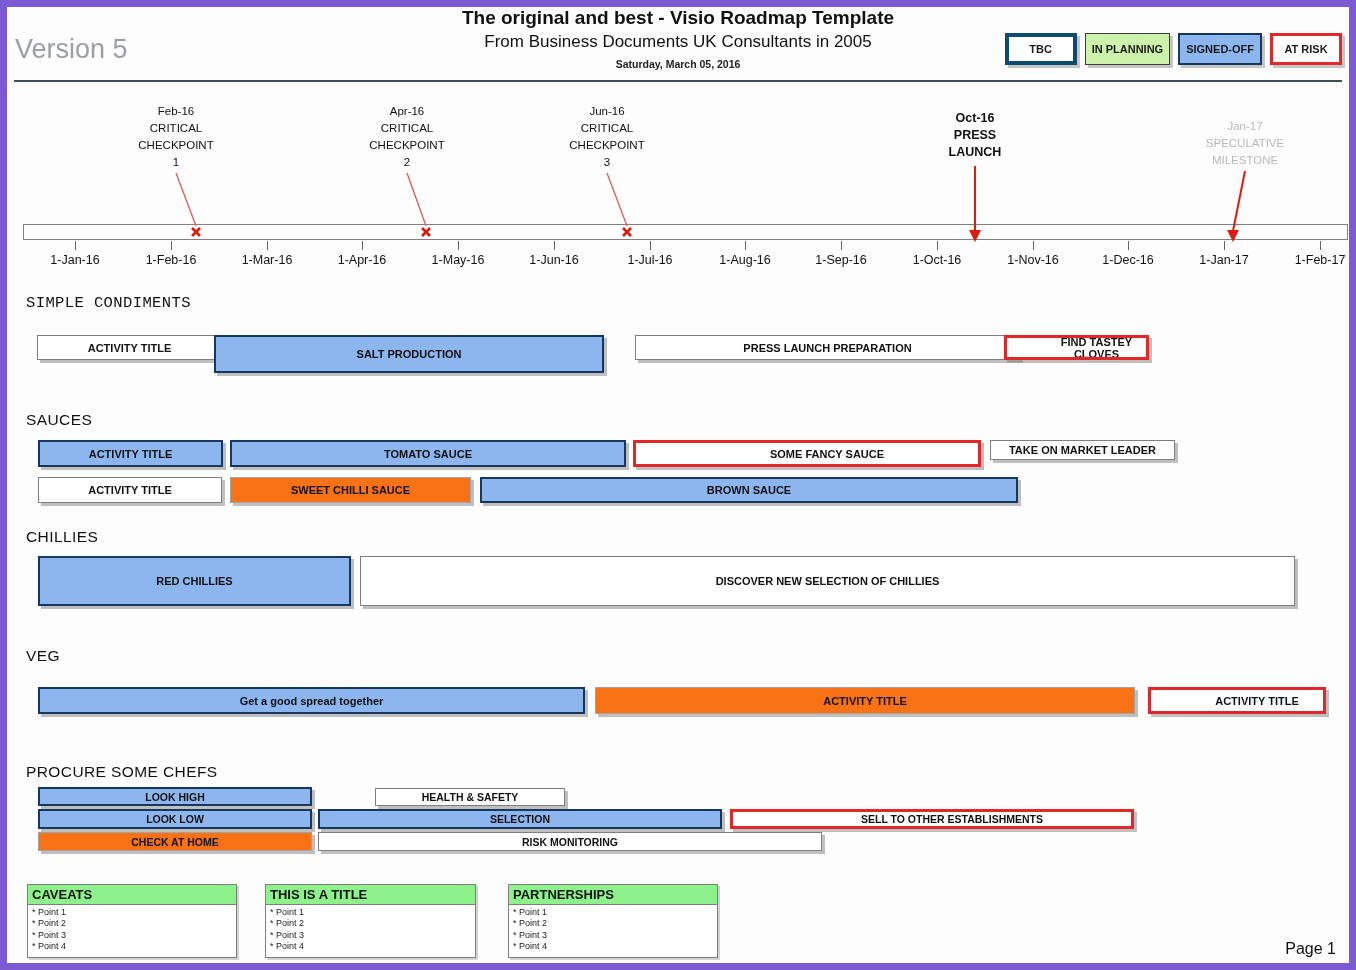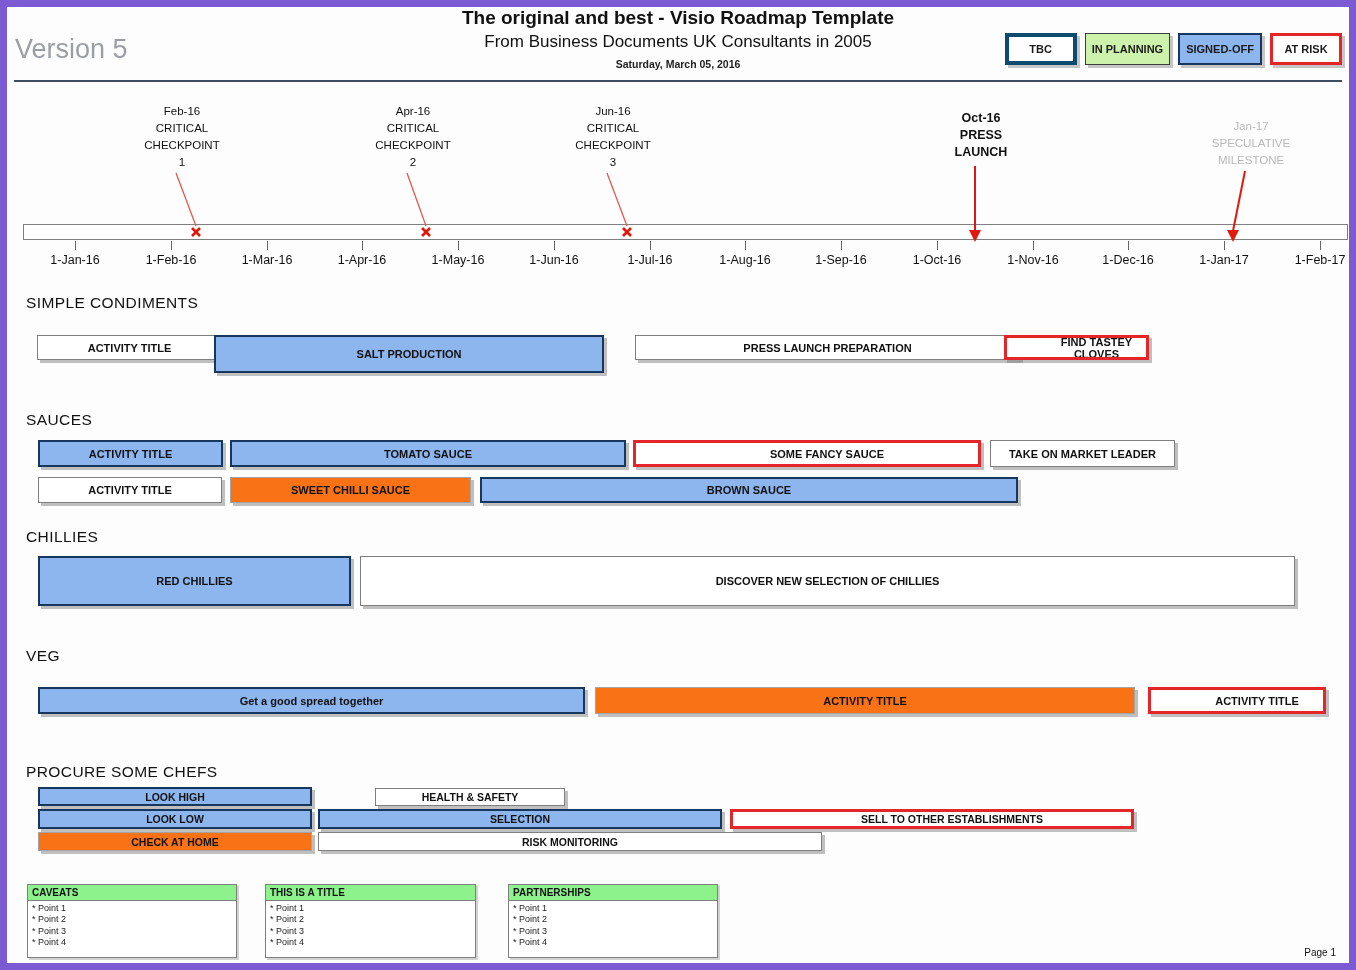--- a/index.html
+++ b/index.html
@@ -19,40 +19,40 @@
     text-align:center;font-size:11px;font-weight:bold;line-height:13px;box-sizing:border-box;
     box-shadow:3px 3px 0 rgba(130,130,130,.45);}
   .legend-box.white{background:#fff;border:4px solid #0c4a6e;}
   .legend-box.green{background:#cdf2ab;border:1.5px solid #3c3c3c;}
   .legend-box.blue{background:#8db5ee;border:2px solid #17375e;}
   .legend-box.red{background:#fff;border:3px solid #e3262a;}
   
   .timeline-bar{position:absolute;left:23px;top:224px;width:1325px;height:16px;background:#fff;border:1px solid #808080;box-sizing:border-box;}
   .tick{position:absolute;top:241px;width:1px;height:9px;background:#666;}
   .month-label{position:absolute;top:253px;transform:translateX(-50%);font-size:12.5px;white-space:nowrap;color:#111;}
-  .milestone{position:absolute;transform:translateX(-50%);text-align:center;font-size:11.5px;line-height:17px;white-space:pre-line;color:#111;z-index:3;margin-left:6px;}
+  .milestone{position:absolute;transform:translateX(-50%);text-align:center;font-size:11.5px;line-height:17px;white-space:pre-line;color:#111;z-index:3;}
   .milestone.bold{font-weight:bold;font-size:12.5px;}
   .milestone.speculative{color:#b8b8b8;}
   .connector-svg{position:absolute;left:0;top:0;width:1356px;height:970px;pointer-events:none;z-index:2;}
   
   .section-label{position:absolute;left:26px;font-size:15.5px;letter-spacing:.4px;color:#111;}
   .bar{position:absolute;display:flex;align-items:center;justify-content:center;text-align:center;
     font-size:11px;font-weight:bold;color:#111;box-sizing:border-box;
     box-shadow:3px 3px 0 rgba(130,130,130,.5);z-index:4;overflow:hidden;}
   .bar.small{font-size:10.5px;}
   .bar.white{background:#fff;border:1px solid #7f7f7f;}
   .bar.blue{background:#8db5ee;border:2px solid #17375e;}
   .bar.green{background:#f97316;border:1px solid #a3a3a3;}
   .bar.red{background:#fff;border:3px solid #e3262a;padding-left:40px;}
   
   .note{position:absolute;top:884px;height:74px;background:#fff;border:1px solid #7f7f7f;box-sizing:border-box;
     box-shadow:2px 2px 0 rgba(130,130,130,.35);z-index:4;}
-  .note-title{background:#8df28c;border-bottom:1px solid #7f7f7f;font-size:10px;font-weight:bold;padding:2px 4px;color:#111;}
+  .note-title{background:#8df28c;border-bottom:1px solid #7f7f7f;font-size:13px;font-weight:bold;padding:2px 4px;color:#111;}
   .note-point{font-size:9px;padding:1.5px 4px 0 4px;color:#222;}
-  .page-number{position:absolute;right:20px;bottom:12px;font-size:10px;color:#111;}
+  .page-number{position:absolute;right:20px;bottom:12px;font-size:16px;color:#111;}
 </style>
 </head>
 <body>
 
 <div class="page">
   <div class="version">Version 5</div>
   <div class="title">The original and best - Visio Roadmap Template</div>
   <div class="subtitle">From Business Documents UK Consultants in 2005</div>
   <div class="docdate">Saturday, March 05, 2016</div>
   <div class="legend">
@@ -122,30 +122,30 @@
       <line x1="607" y1="173" x2="627" y2="226" stroke="#e05a50" stroke-width="1.3"></line>
       <line x1="623" y1="228" x2="631" y2="236" stroke="#e0190f" stroke-width="2.6"></line>
       <line x1="631" y1="228" x2="623" y2="236" stroke="#e0190f" stroke-width="2.6"></line>
       <line x1="975" y1="166" x2="975" y2="231" stroke="#e0190f" stroke-width="2"></line>
       <polygon points="969,230 981,230 975,242" fill="#e0190f"></polygon>
       <line x1="1245" y1="171" x2="1233" y2="231" stroke="#e0190f" stroke-width="2"></line>
       <polygon points="1227,230 1239,230 1233,242" fill="#e0190f"></polygon>
     </svg>
 
   <div>
-      <div class="section-label" style="top: 294px;">SIMPLE CONDIMENTS</div>
+      <div class="section-label" style="top: 294px; font-family: Liberation Mono, monospace;">SIMPLE CONDIMENTS</div>
       <div class="bar white" style="left: 37px; top: 335px; width: 185px; height: 25px;">ACTIVITY TITLE</div>
       <div class="bar blue" style="left: 214px; top: 335px; width: 390px; height: 38px;">SALT PRODUCTION</div>
       <div class="bar white" style="left: 635px; top: 335px; width: 385px; height: 25px;">PRESS LAUNCH PREPARATION</div>
       <div class="bar red" style="left: 1004px; top: 335px; width: 145px; height: 25px;">FIND TASTEY CLOVES</div>
       <div class="section-label" style="top: 411px;">SAUCES</div>
       <div class="bar blue" style="left: 38px; top: 440px; width: 185px; height: 27px;">ACTIVITY TITLE</div>
       <div class="bar blue" style="left: 230px; top: 440px; width: 396px; height: 27px;">TOMATO SAUCE</div>
       <div class="bar red" style="left: 633px; top: 440px; width: 348px; height: 27px;">SOME FANCY SAUCE</div>
-      <div class="bar white" style="left: 990px; top: 440px; width: 185px; height: 27px;">TAKE ON MARKET LEADER</div>
+      <div class="bar white" style="left: 990px; top: 440px; width: 185px; height: 20px;">TAKE ON MARKET LEADER</div>
       <div class="bar white" style="left: 38px; top: 477px; width: 184px; height: 26px;">ACTIVITY TITLE</div>
       <div class="bar green" style="left: 230px; top: 477px; width: 241px; height: 26px;">SWEET CHILLI SAUCE</div>
       <div class="bar blue" style="left: 480px; top: 477px; width: 538px; height: 26px;">BROWN SAUCE</div>
       <div class="section-label" style="top: 528px;">CHILLIES</div>
       <div class="bar blue" style="left: 38px; top: 556px; width: 313px; height: 50px;">RED CHILLIES</div>
       <div class="bar white" style="left: 360px; top: 556px; width: 935px; height: 50px;">DISCOVER NEW SELECTION OF CHILLIES</div>
       <div class="section-label" style="top: 647px;">VEG</div>
       <div class="bar blue" style="left: 38px; top: 687px; width: 547px; height: 27px;">Get a good spread together</div>
       <div class="bar green" style="left: 595px; top: 687px; width: 540px; height: 27px;">ACTIVITY TITLE</div>
       <div class="bar red" style="left: 1148px; top: 687px; width: 178px; height: 27px;">ACTIVITY TITLE</div>

